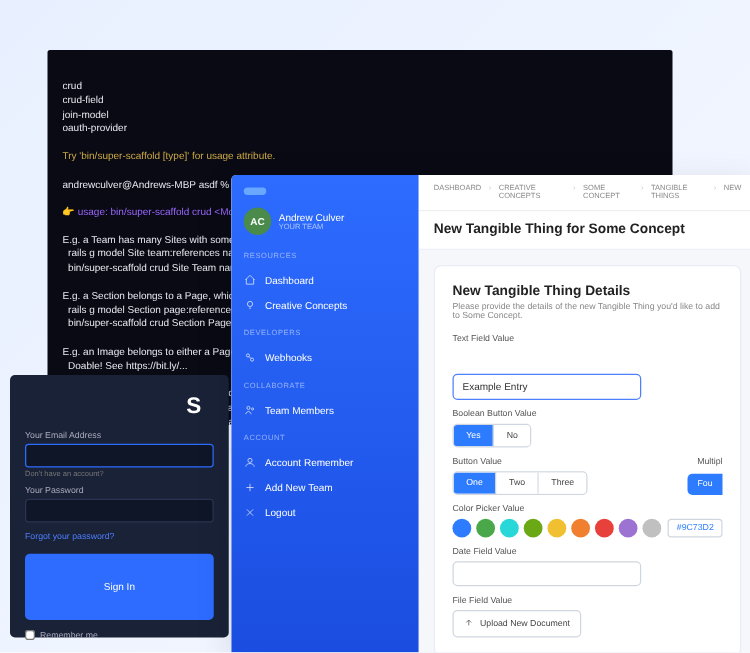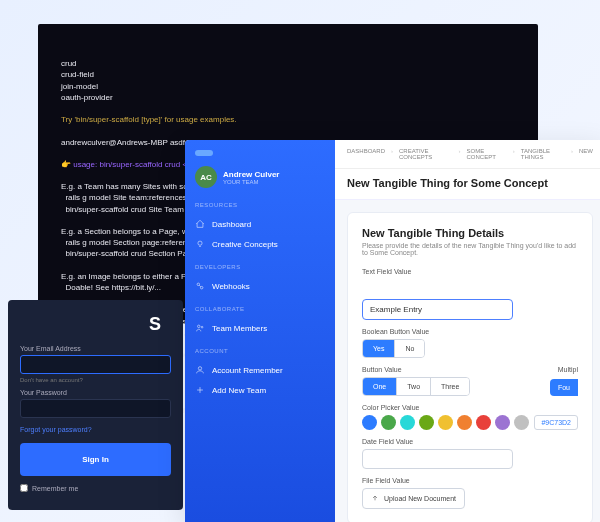--- a/index.html
+++ b/index.html
@@ -1,44 +1,44 @@
 <!DOCTYPE html>
 <html><head>
 <meta charset="utf-8">
 <style>
 * { margin: 0; padding: 0; box-sizing: border-box; font-family: -apple-system, BlinkMacSystemFont, 'Segoe UI', sans-serif; }
 body { width: 600px; height: 522px; overflow: hidden; background: linear-gradient(135deg, #e8f0ff 0%, #f5f8ff 100%); position: relative; }
 .layer { position: absolute; }
 
 
-.terminal { left: 38px; top: 24px; width: 500px; height: 300px; background: #0a0a14; padding: 23px; font-family: 'Menlo', monospace; font-size: 8px; line-height: 1.4; color: #c8c8d0; white-space: pre-wrap; border-radius: 2px; }
+.terminal { left: 38px; top: 40px; width: 500px; height: 300px; background: #0a0a14; padding: 12px; font-family: 'Menlo', monospace; font-size: 8px; line-height: 1.4; color: #c8c8d0; white-space: pre-wrap; border-radius: 2px; }
 .terminal .yellow { color: #ccaa44; }
 .terminal .white { color: #e8e8f0; }
 .terminal .purple { color: #9966ff; }
 
 
 .login { left: 8px; top: 300px; width: 175px; height: 210px; background: #1a2238; padding: 14px 12px; font-size: 8px; color: #ccd; border-radius: 4px; }
 .login .big-s { font-size: 18px; color: white; font-weight: 600; margin-bottom: 10px; text-align: right; padding-right: 10px; }
 .login .label { font-size: 7px; color: #aab; margin-bottom: 3px; }
 .login input[type=text], .login input[type=password] { width: 100%; padding: 5px; background: #0f1628; border: 1px solid #2a3450; border-radius: 3px; margin-bottom: 8px; font-size: 7px; color: #ddd; }
 .login input.focus { border-color: #2d6cff; }
 .login .hint { font-size: 6px; color: #777; margin-top: -5px; margin-bottom: 6px; }
 .login .forgot { font-size: 7px; color: #4d7fff; margin-bottom: 10px; }
-.login button { width: 100%; padding: 12px; background: #2d6cff; border: none; border-radius: 4px; color: white; font-size: 8px; font-weight: 700; }
+.login button { width: 100%; padding: 22px; background: #2d6cff; border: none; border-radius: 4px; color: white; font-size: 8px; font-weight: 400; }
 .login .remember { font-size: 7px; color: #aab; margin-top: 8px; display: flex; align-items: center; gap: 4px; }
 .login .remember input { width: 8px; height: 8px; }
 
 
 .app { left: 185px; top: 140px; width: 420px; height: 382px; background: #fff; display: flex; box-shadow: 0 8px 30px rgba(0,0,0,0.12); border-radius: 4px 0 0 0; overflow: hidden; }
 .sidebar { width: 150px; background: linear-gradient(180deg, #2d6cff 0%, #1a4de0 100%); padding: 10px; color: white; font-size: 8px; flex-shrink: 0; }
 .sidebar .logo-row { margin-bottom: 10px; }
 .sidebar .logo { width: 18px; height: 6px; background: #6aa8ff; border-radius: 3px; }
 .sidebar .user-row { display: flex; align-items: center; gap: 6px; margin-bottom: 14px; }
 .sidebar .avatar { width: 22px; height: 22px; border-radius: 50%; background: #4a8a4a; display: flex; align-items: center; justify-content: center; font-size: 8px; font-weight: 700; text-align: center; }
-.sidebar .user-name { font-size: 8px; font-weight: 700; }
+.sidebar .user-name { font-size: 8px; font-weight: 400; }
 .sidebar .user-team { font-size: 6px; opacity: 0.6; }
 .sidebar .section-label { font-size: 6px; letter-spacing: 0.5px; opacity: 0.5; margin: 10px 0 6px; text-transform: uppercase; }
 .sidebar .item { display: flex; align-items: center; gap: 7px; padding: 5px 0; font-size: 8px; cursor: pointer; }
 .sidebar .item .icon { width: 10px; height: 10px; display: flex; align-items: center; justify-content: center; opacity: 0.85; }
 .sidebar .item svg { width: 10px; height: 10px; stroke: white; fill: none; stroke-width: 1.5; }
 
 .main { flex: 1; background: #f5f7fb; overflow: hidden; }
 .breadcrumb { background: #fff; padding: 8px 12px; font-size: 6px; color: #888; display: flex; gap: 6px; border-bottom: 1px solid #eee; }
 .breadcrumb span.sep { color: #ccc; }
 .page-title { background: #fff; padding: 8px 12px 10px; font-size: 11px; font-weight: 600; color: #222; border-bottom: 1px solid #eef; }
@@ -62,21 +62,21 @@
 </style>
 </head>
 <body>
 
 <div class="layer terminal">
 <span class="white">crud
 crud-field
 join-model
 oauth-provider</span>
 
-<span class="yellow">Try 'bin/super-scaffold [type]' for usage examples.</span>
+<span class="yellow">Try 'bin/super-scaffold [type]' for usage attribute.</span>
 
 <span class="white">andrewculver@Andrews-MBP asdf % bin/super-scaffold crud</span>
 
 <span class="purple">👉 usage: bin/super-scaffold crud &lt;Model&gt; &lt;ParentModel[s]&gt; &lt;attribute:type&gt; &lt;attribute:type&gt; ...</span>
 
 <span class="white">E.g. a Team has many Sites with some attributes:
   rails g model Site team:references name:string url:text
   bin/super-scaffold crud Site Team name:text_field url:text_area
 
 E.g. a Section belongs to a Page, which belongs to a Site, which belongs to a Team:
@@ -176,20 +176,28 @@
         <span>Account Remember</span>
       </div>
     <div class="item">
         <span class="icon">
           <svg viewBox="0 0 24 24">
             <path d="M12 5v14M5 12h14"></path>
           </svg>
         </span>
         <span>Add New Team</span>
       </div>
+    <div class="item">
+        <span class="icon">
+          <svg viewBox="0 0 24 24">
+            <path d="M6 6l12 12M18 6L6 18"></path>
+          </svg>
+        </span>
+        <span>Logout</span>
+      </div>
   </div>
 
   <div class="main">
     <div class="breadcrumb">
       <span>DASHBOARD</span>
         <span class="sep">›</span>
       <span>CREATIVE CONCEPTS</span>
         <span class="sep">›</span>
       <span>SOME CONCEPT</span>
         <span class="sep">›</span>

